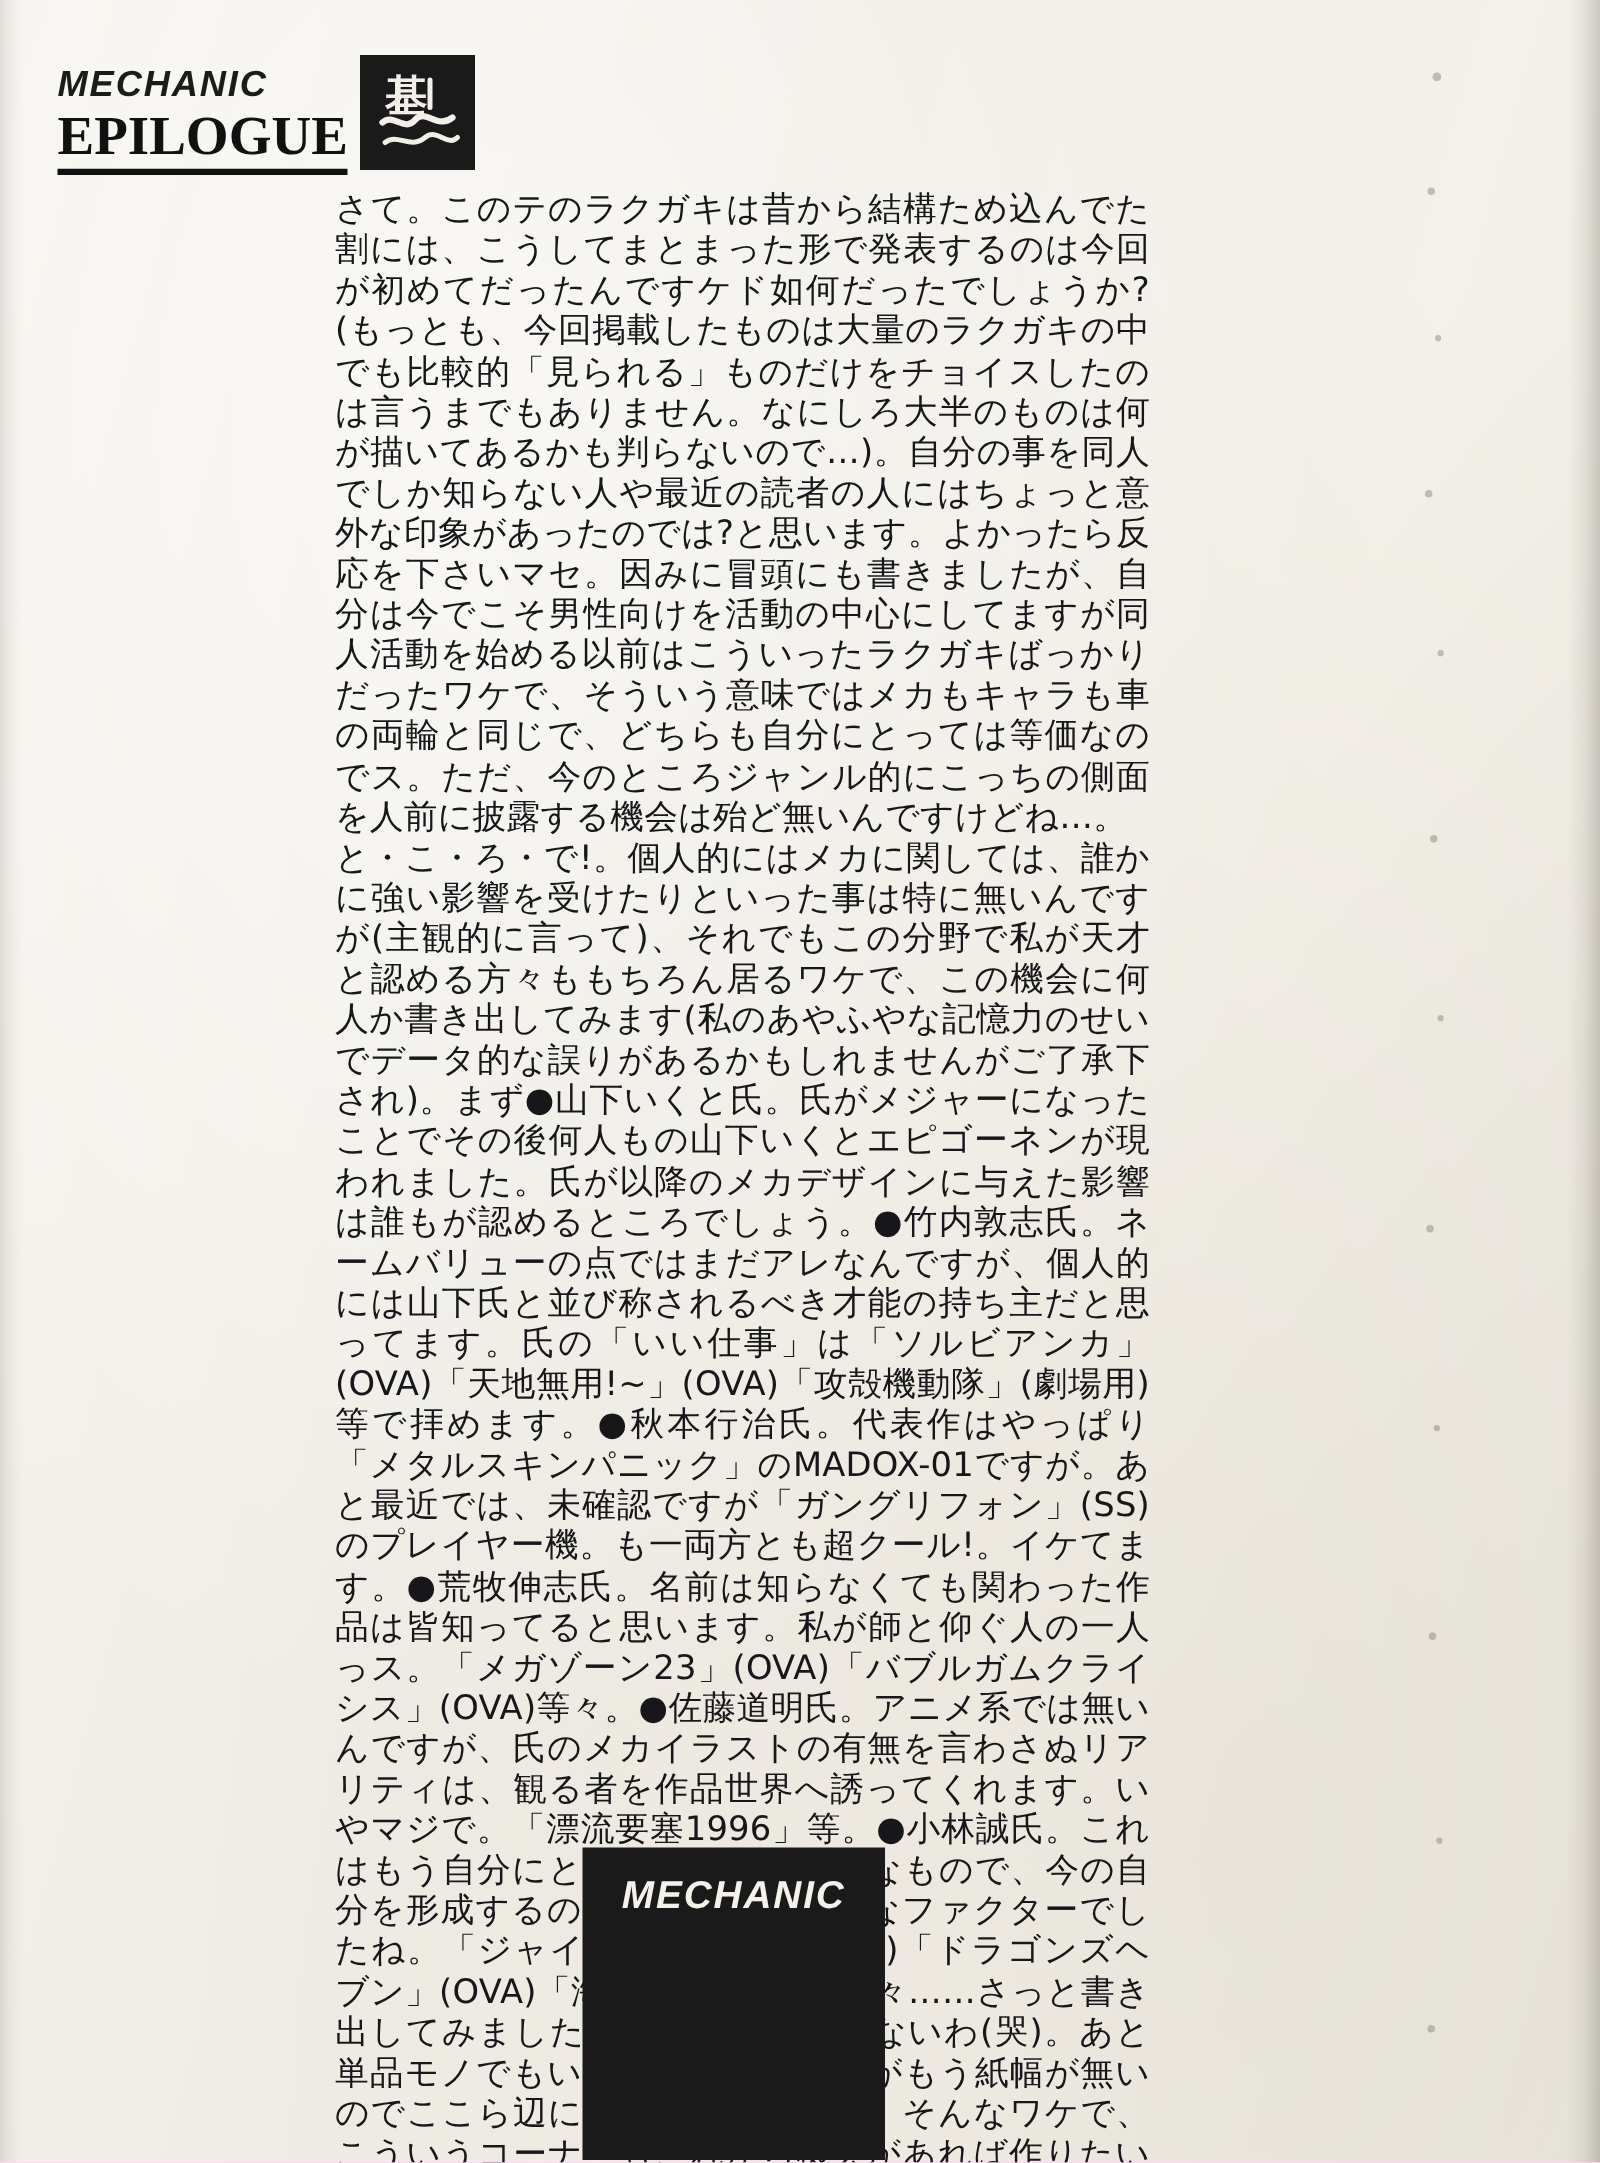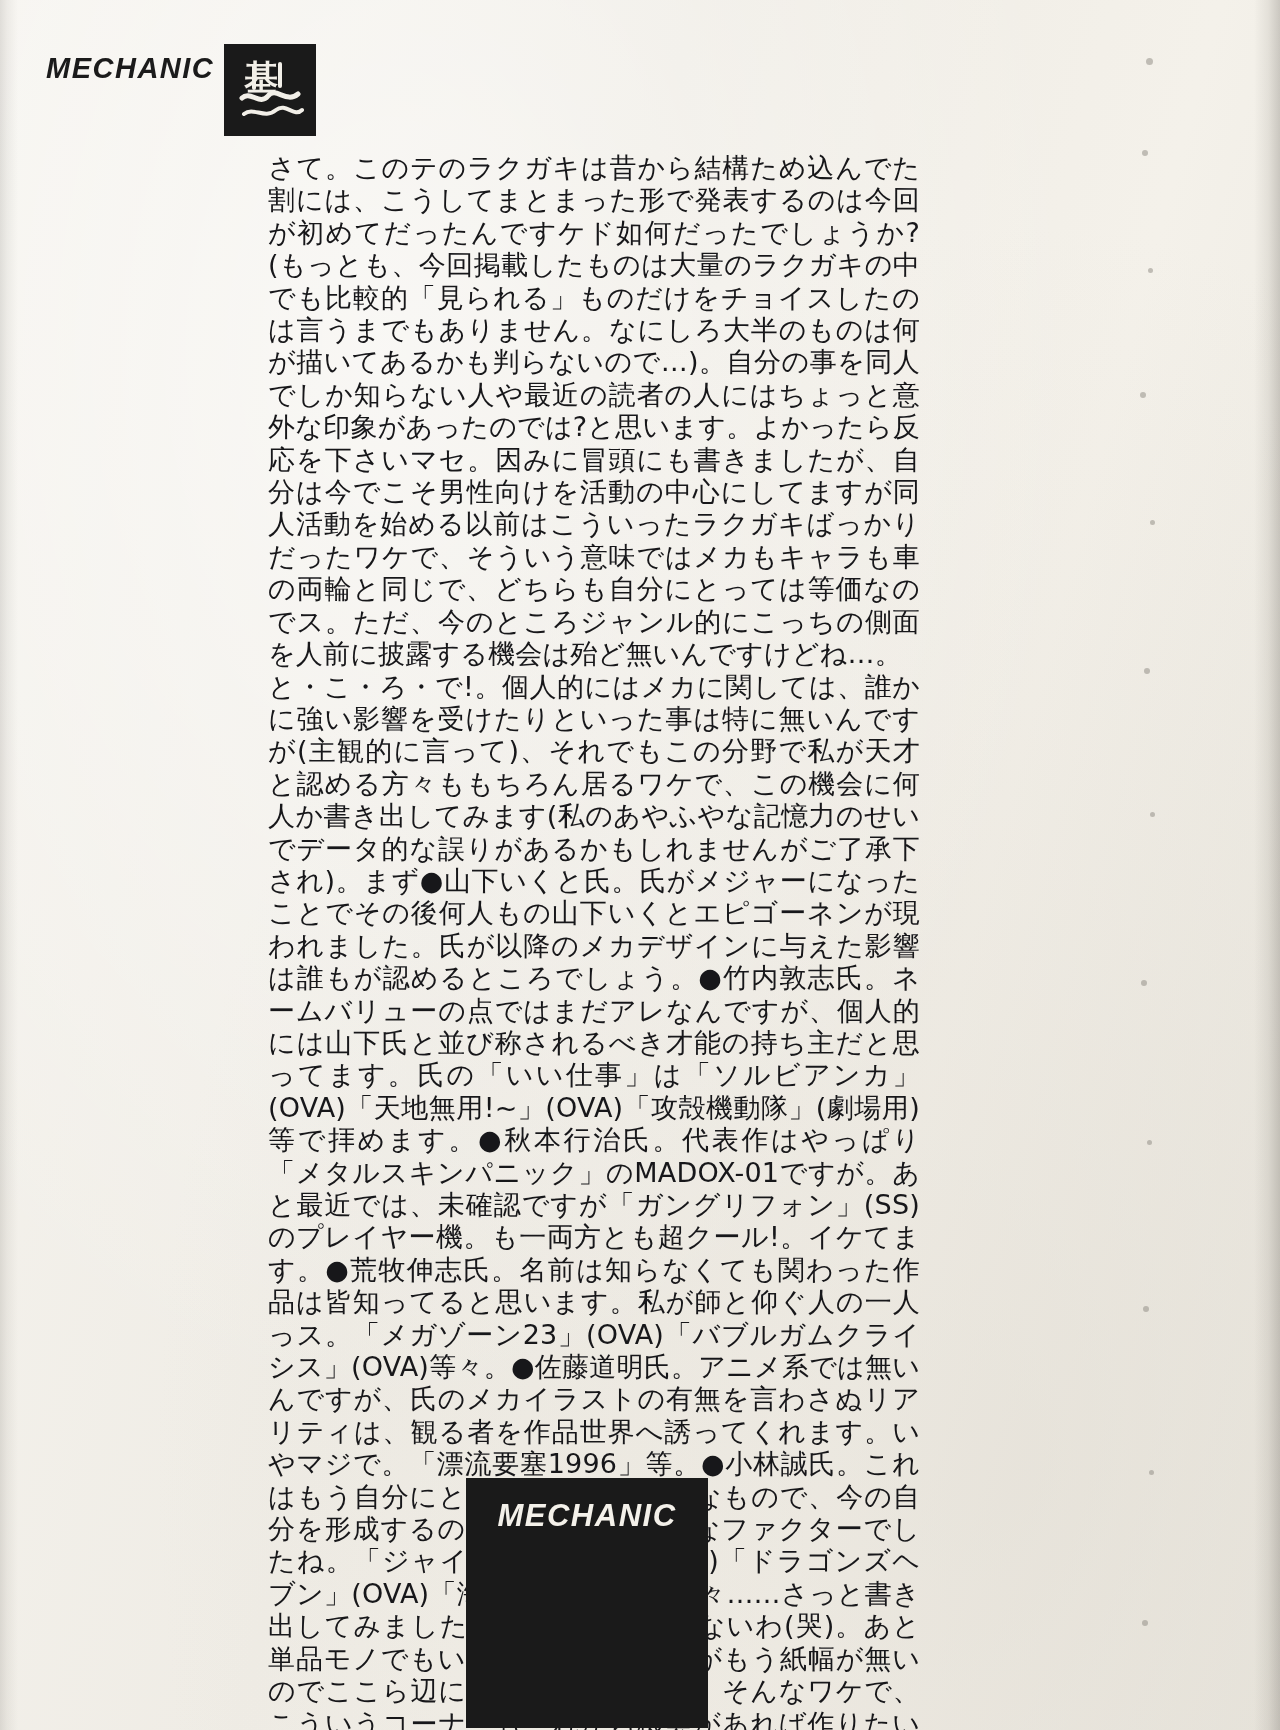--- a/index.html
+++ b/index.html
@@ -165,20 +165,21 @@
   <div class="speckle" style="left:1150px; top:812px; width:5px; height:5px;"></div>
   <div class="speckle" style="left:1141px; top:980px; width:6px; height:6px;"></div>
   <div class="speckle" style="left:1147px; top:1140px; width:5px; height:5px;"></div>
   <div class="speckle" style="left:1143px; top:1306px; width:6px; height:6px;"></div>
   <div class="speckle" style="left:1149px; top:1470px; width:5px; height:5px;"></div>
   <div class="speckle" style="left:1142px; top:1620px; width:6px; height:6px;"></div>
 
   <div id="header">
     <div id="header-text">
       <div id="title-mechanic">MECHANIC</div>
+      <div id="title-epilogue">EPILOGUE</div>
     </div>
     <div id="header-emblem">
       <span class="glyph" style="left:20px; top:16px;">基</span>
       <svg width="92" height="92" viewBox="0 0 92 92" style="position:absolute; left:0; top:0;">
         <path d="M18 54 C26 46, 36 62, 44 52 C52 42, 62 60, 74 50" stroke="#f2efe8" stroke-width="5" fill="none" stroke-linecap="round"></path>
         <path d="M20 70 C30 62, 40 76, 52 66 C62 58, 70 74, 78 66" stroke="#f2efe8" stroke-width="4" fill="none" stroke-linecap="round"></path>
         <path d="M30 22 L30 44" stroke="#f2efe8" stroke-width="4" stroke-linecap="round"></path>
         <path d="M56 20 L56 42" stroke="#f2efe8" stroke-width="4" stroke-linecap="round"></path>
       </svg>
     </div>

